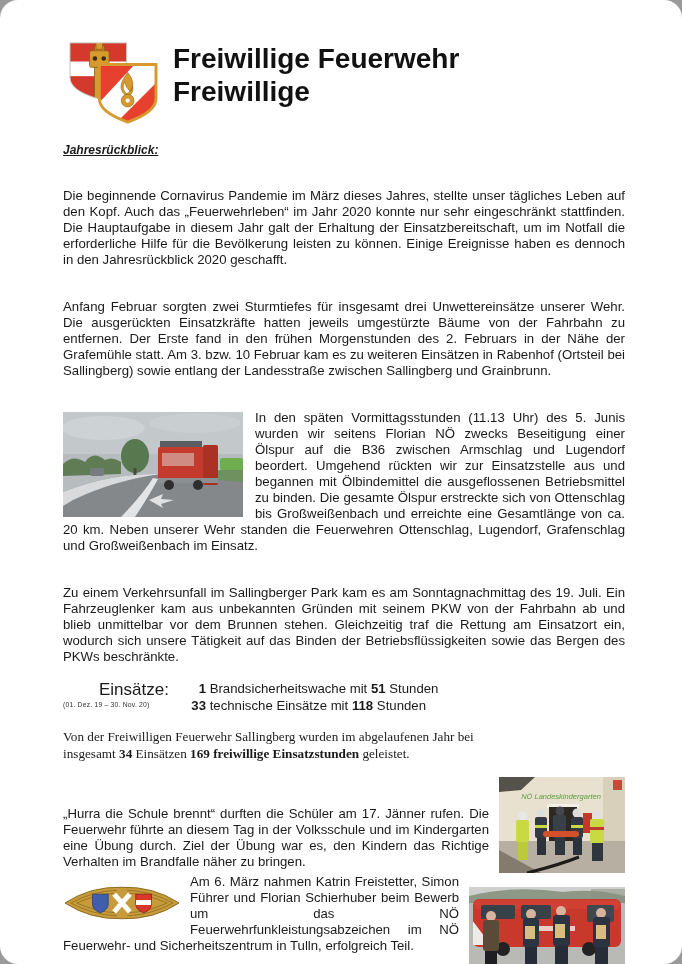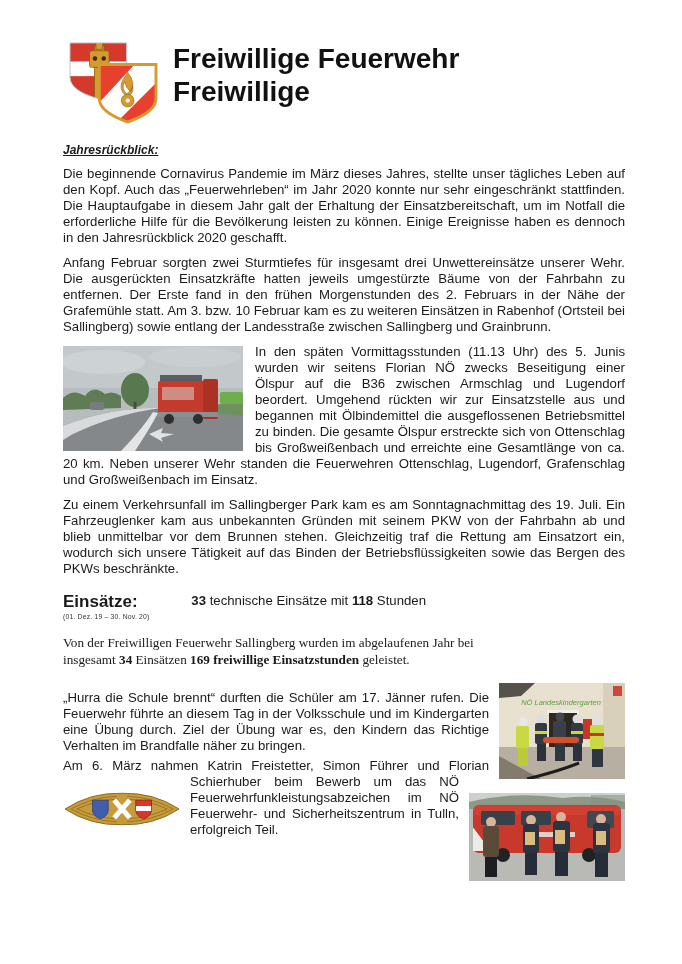--- a/index.html
+++ b/index.html
@@ -1,38 +1,38 @@
 <!DOCTYPE html>
 <html lang="de"><head>
 <meta charset="utf-8">
 <style>
   html,body{margin:0;padding:0;background:#9a9a9a;}
   .page{
     width:682px;height:964px;background:#ffffff;margin:0 auto;position:relative;
     font-family:"Liberation Sans","DejaVu Sans",sans-serif;
-    color:#1a1a1a;overflow:hidden;
+    color:#1a1a1a;overflow:hidden;border-radius:18px;
   }
   .content{position:absolute;left:63px;top:40px;width:562px;}
   
   .hdr{display:flex;align-items:flex-start;}
   .crest{width:100px;height:85px;flex:0 0 auto;}
   .title{margin:2px 0 0 10px;font-size:28px;line-height:33px;font-weight:bold;color:#111;letter-spacing:0;}
   
   .section-h{margin:18px 0 0 0;font-size:12px;font-weight:bold;font-style:italic;text-decoration:underline;}
-  p.body, .para{margin:9px 0 0 0;font-size:13.2px;line-height:16px;text-align:justify;}
+  p.body, .para{margin:31px 0 0 0;font-size:13.2px;line-height:16px;text-align:justify;}
   .para{overflow:visible;}
   figure{margin:0;padding:0;}
   .fig-l{float:left;margin:2px 12px 3px 0;}
   .fig-r{float:right;margin:2px 0 5px 10px;}
   .clr{clear:both;}
   .photo{display:block;}
   
   .einsaetze{margin-top:16px;display:flex;}
   .ez-label{width:127px;flex:0 0 auto;}
-  .ez-h{font-size:17px;font-weight:bold;line-height:18px;}
+  .ez-h{font-size:17px;font-weight:normal;line-height:18px;margin-left:36px;}
   .ez-date{font-size:6.8px;color:#333;margin-top:2px;letter-spacing:0.2px;}
   .ez-stats{flex:1;font-size:13.2px;line-height:16.5px;}
   .ez-count{display:inline-block;min-width:16px;text-align:right;font-weight:bold;}
   .ez-stats b{font-weight:bold;}
   .summary{margin-top:15px;font-size:13.2px;line-height:16.5px;text-align:left;font-family:Liberation Serif, serif;}
   .summary b{font-weight:bold;}
   .bottom{margin-top:8px;display:flow-root;}
   .bottom p.body{text-align:justify;}
   .fig-van{float:right;clear:right;margin:9px 0 0 10px;}
   .fig-badge{float:left;margin:4px 9px 2px 0;}
@@ -117,20 +117,26 @@
 
     <p class="body clr">Zu einem Verkehrsunfall im Sallingberger Park kam es am Sonntagnachmittag des 19. Juli.  Ein Fahrzeuglenker kam aus unbekannten Gründen mit seinem PKW von der Fahrbahn ab und blieb unmittelbar vor dem Brunnen stehen. Gleichzeitig traf die Rettung am Einsatzort ein, wodurch sich unsere Tätigkeit auf das Binden der Betriebsflüssigkeiten sowie das Bergen des PKWs beschränkte.</p>
 
     <div class="einsaetze">
       <div class="ez-label">
         <div class="ez-h">Einsätze:</div>
         <div class="ez-date">(01. Dez. 19 – 30. Nov. 20)</div>
       </div>
       <div class="ez-stats">
         <div>
+          <span class="ez-count">1</span>
+          <span>Brandsicherheitswache mit</span>
+          <b>51</b>
+          <span>Stunden</span>
+        </div>
+        <div>
           <span class="ez-count">33</span>
           <span>technische Einsätze mit</span>
           <b>118</b>
           <span>Stunden</span>
         </div>
       </div>
     </div>
 
     <p class="summary">
       <span>Von der Freiwilligen Feuerwehr Sallingberg wurden im abgelaufenen Jahr bei</span><br>

